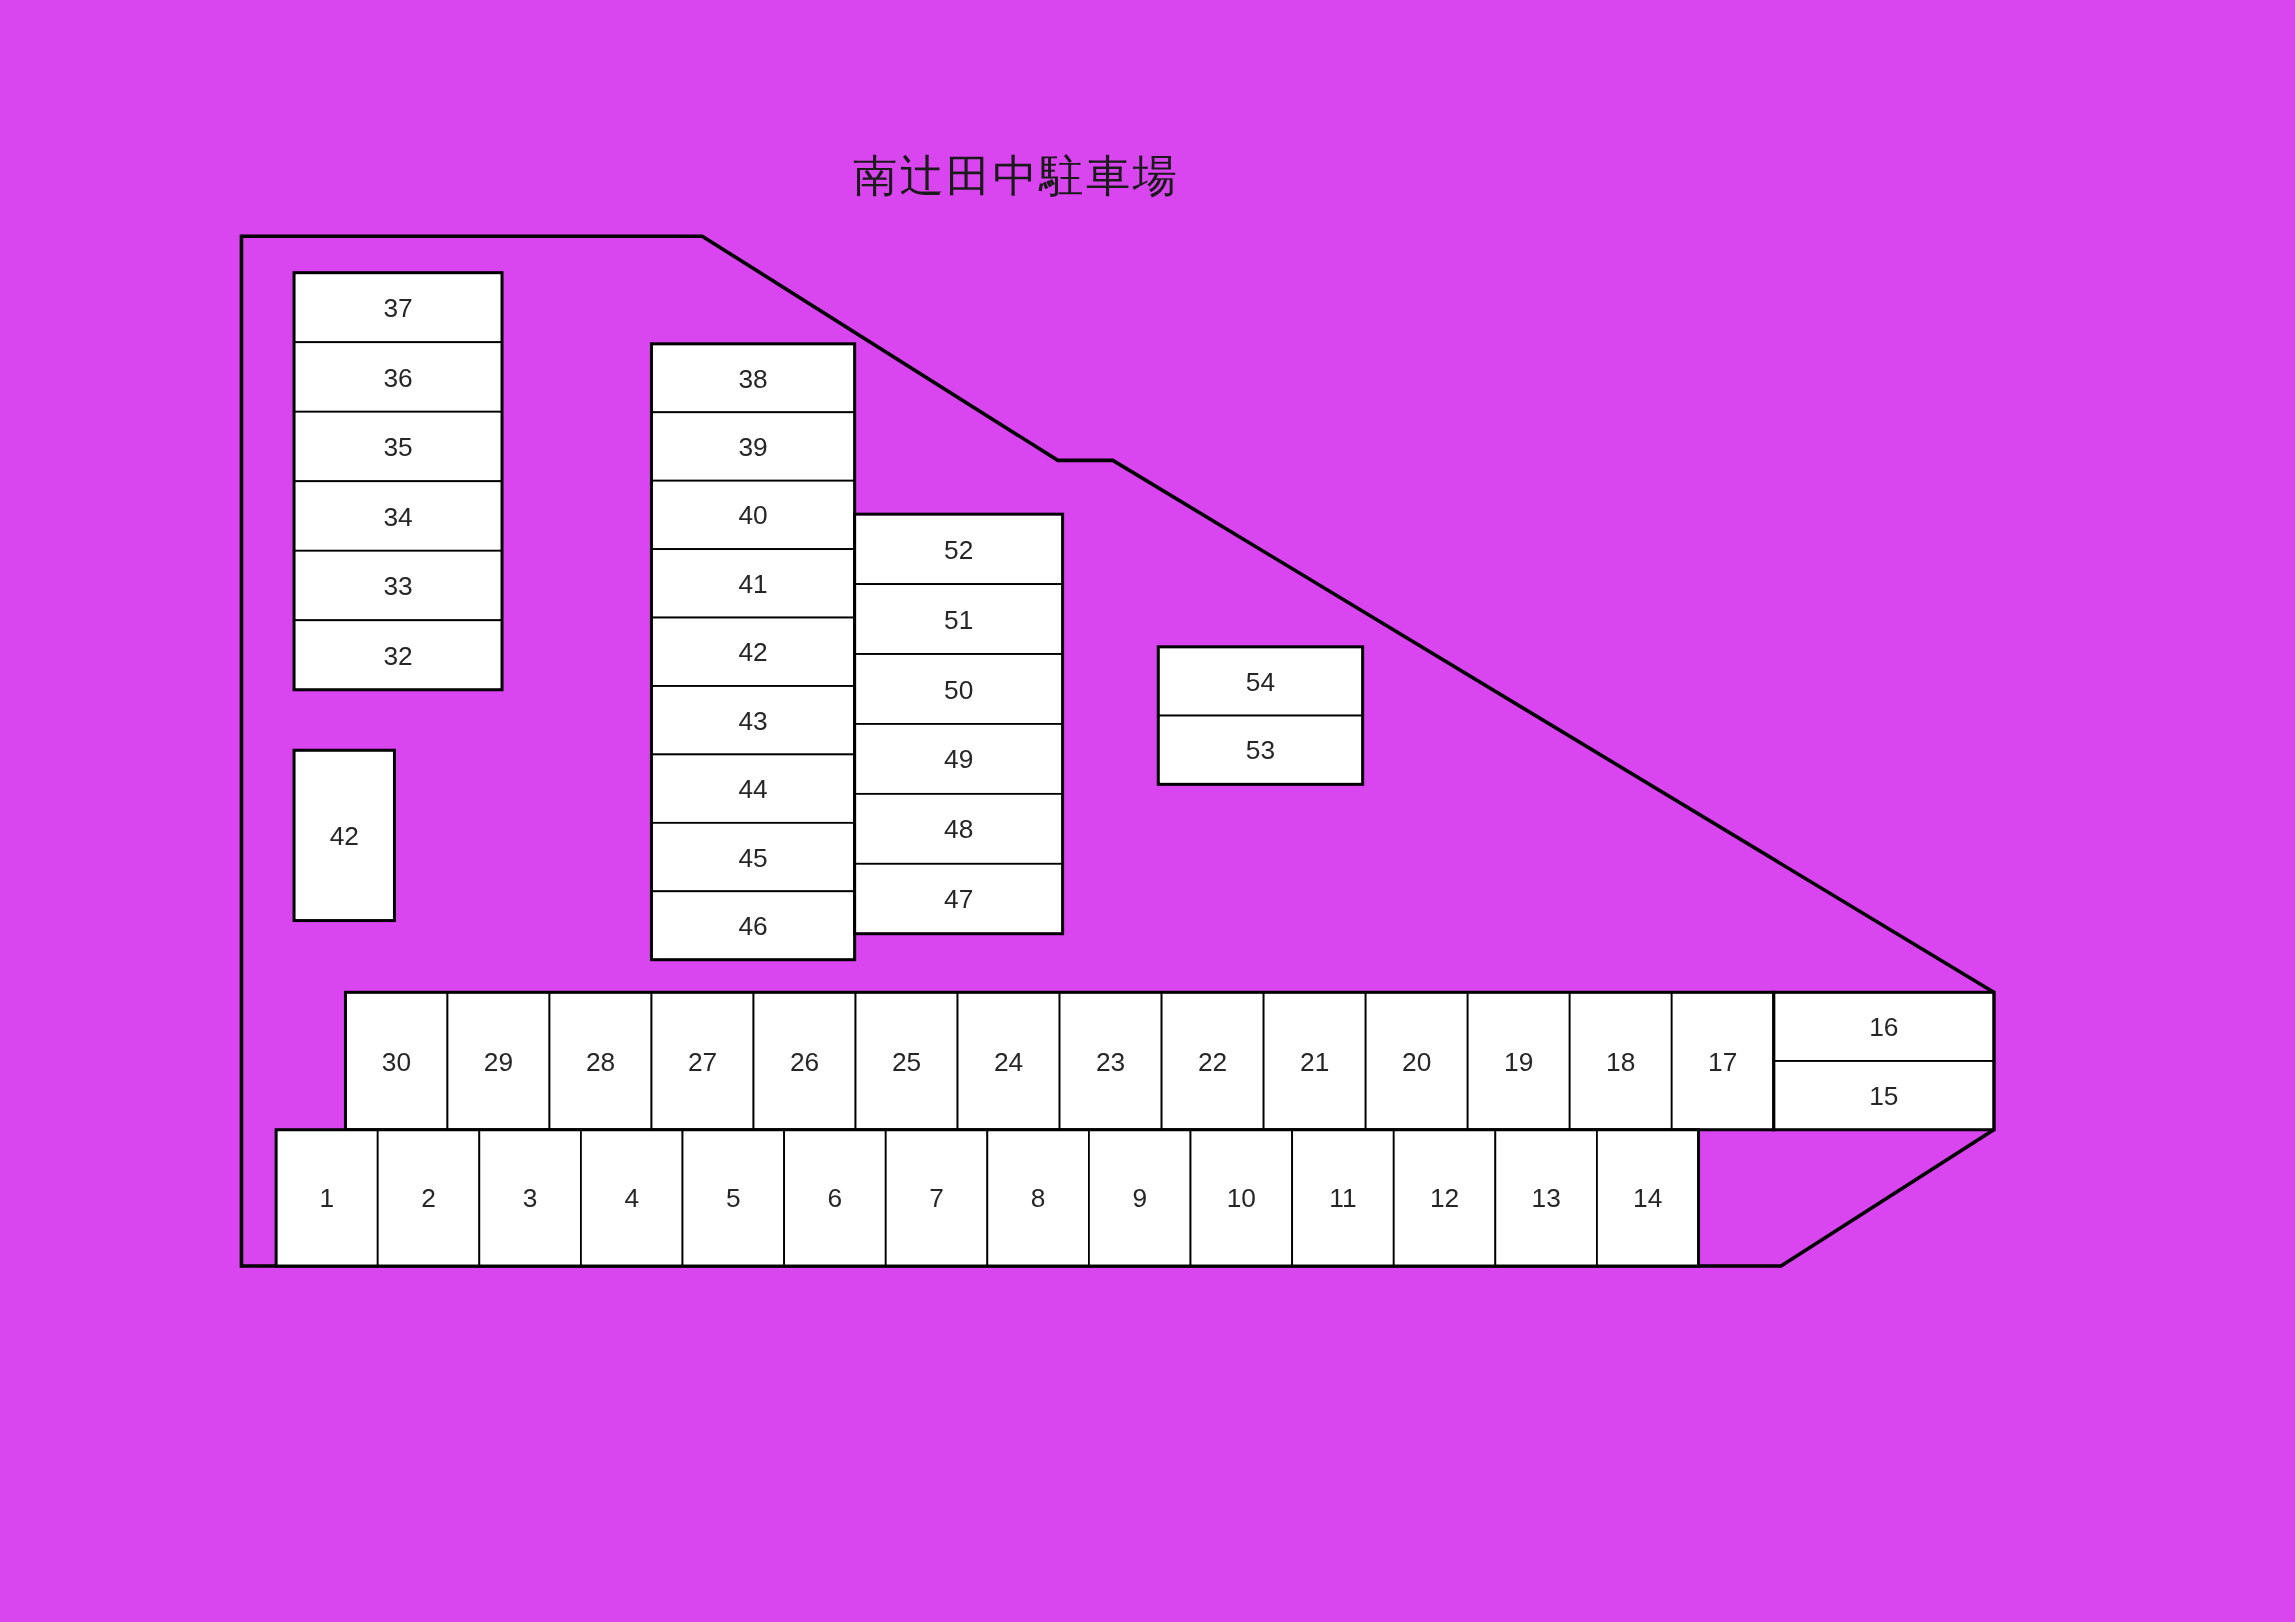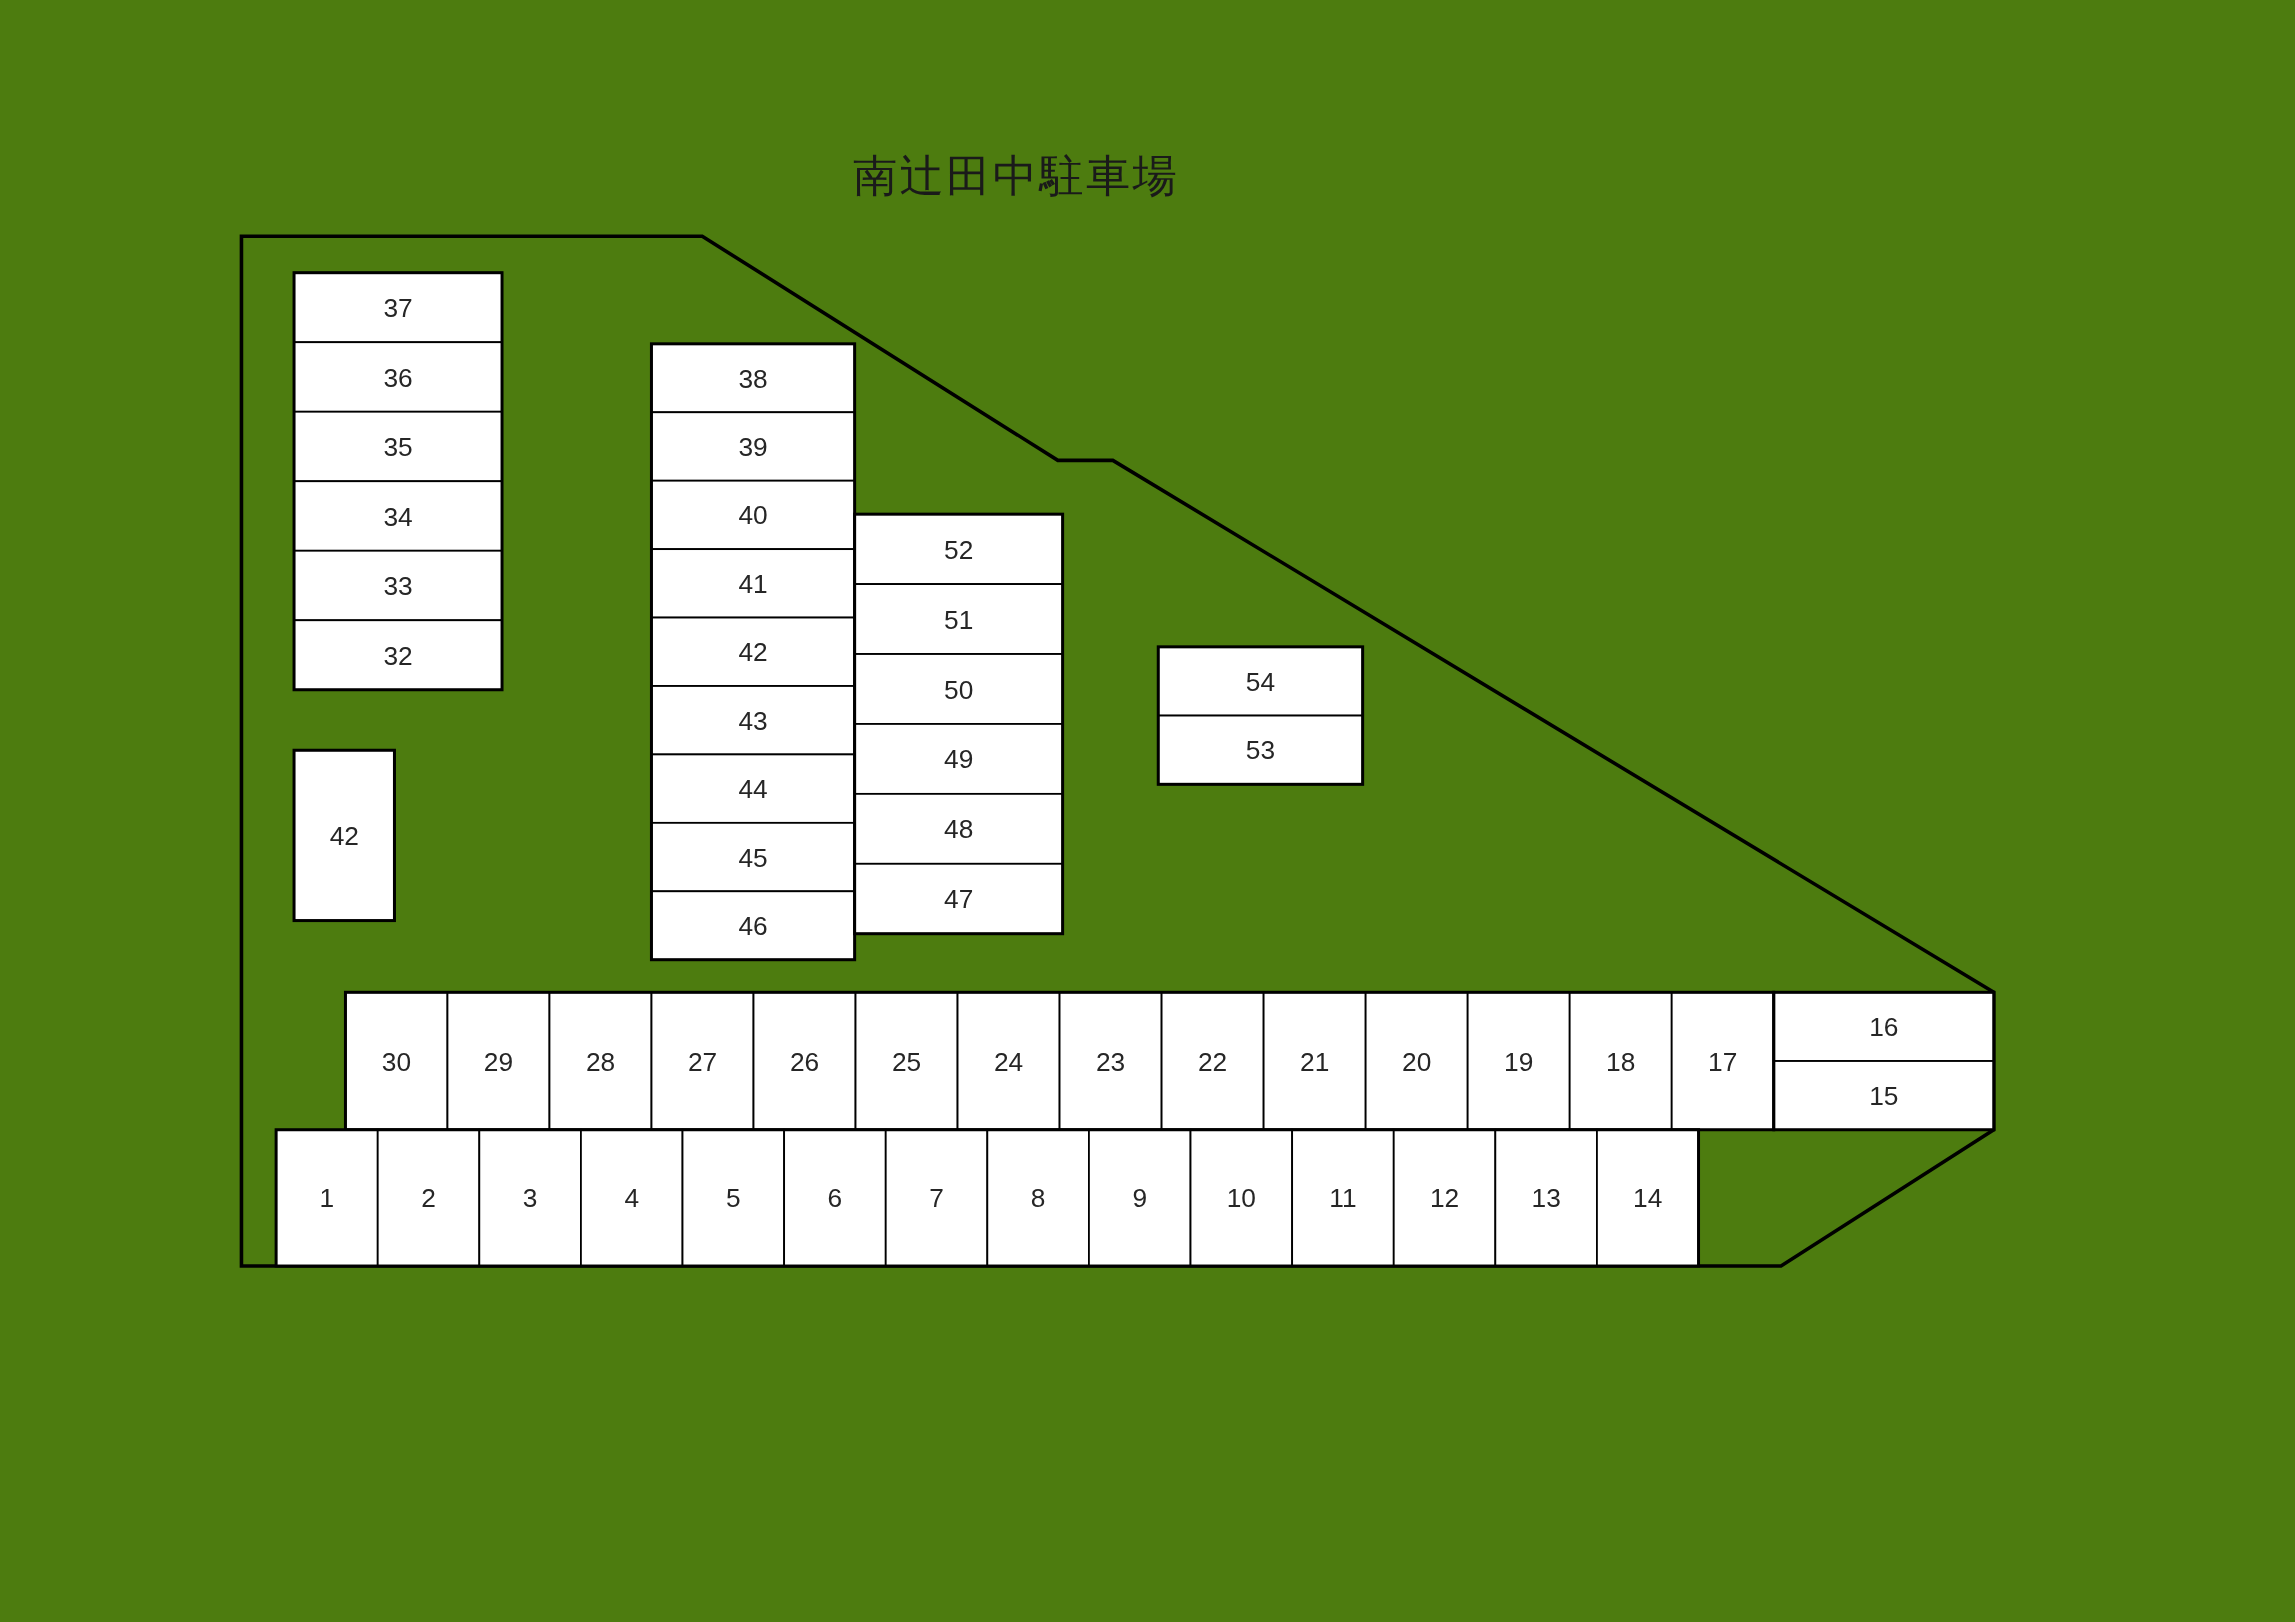--- a/index.html
+++ b/index.html
@@ -4,21 +4,21 @@
 <style>
   html, body {
     margin: 0;
     padding: 0;
     background: #ffffff;
   }
   .stage {
     position: relative;
     width: 2295px;
     height: 1623px;
-    background: #4d7c0f;
+    background: #d946ef;
     font-family: "Liberation Sans", "DejaVu Sans", sans-serif;
   }
   svg.lot {
     position: absolute;
     inset: 0;
     width: 2295px;
     height: 1623px;
     display: block;
   }
   .lot-title {

